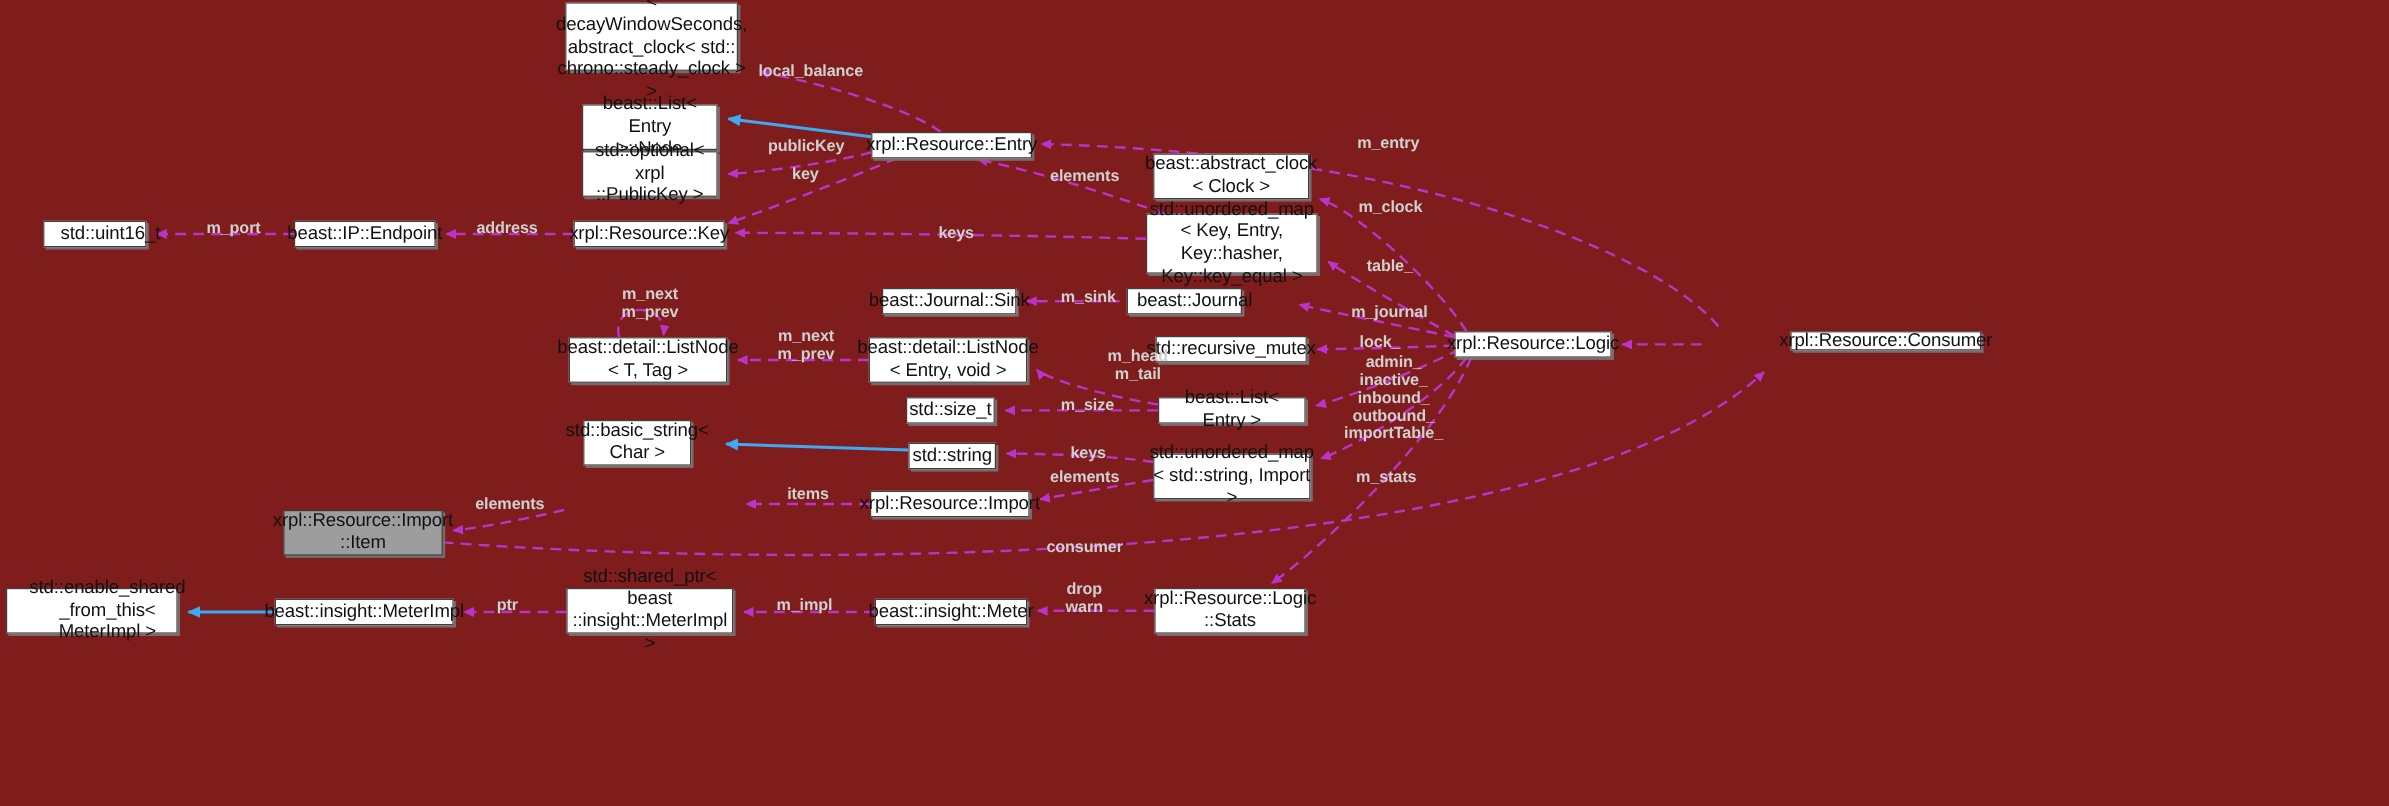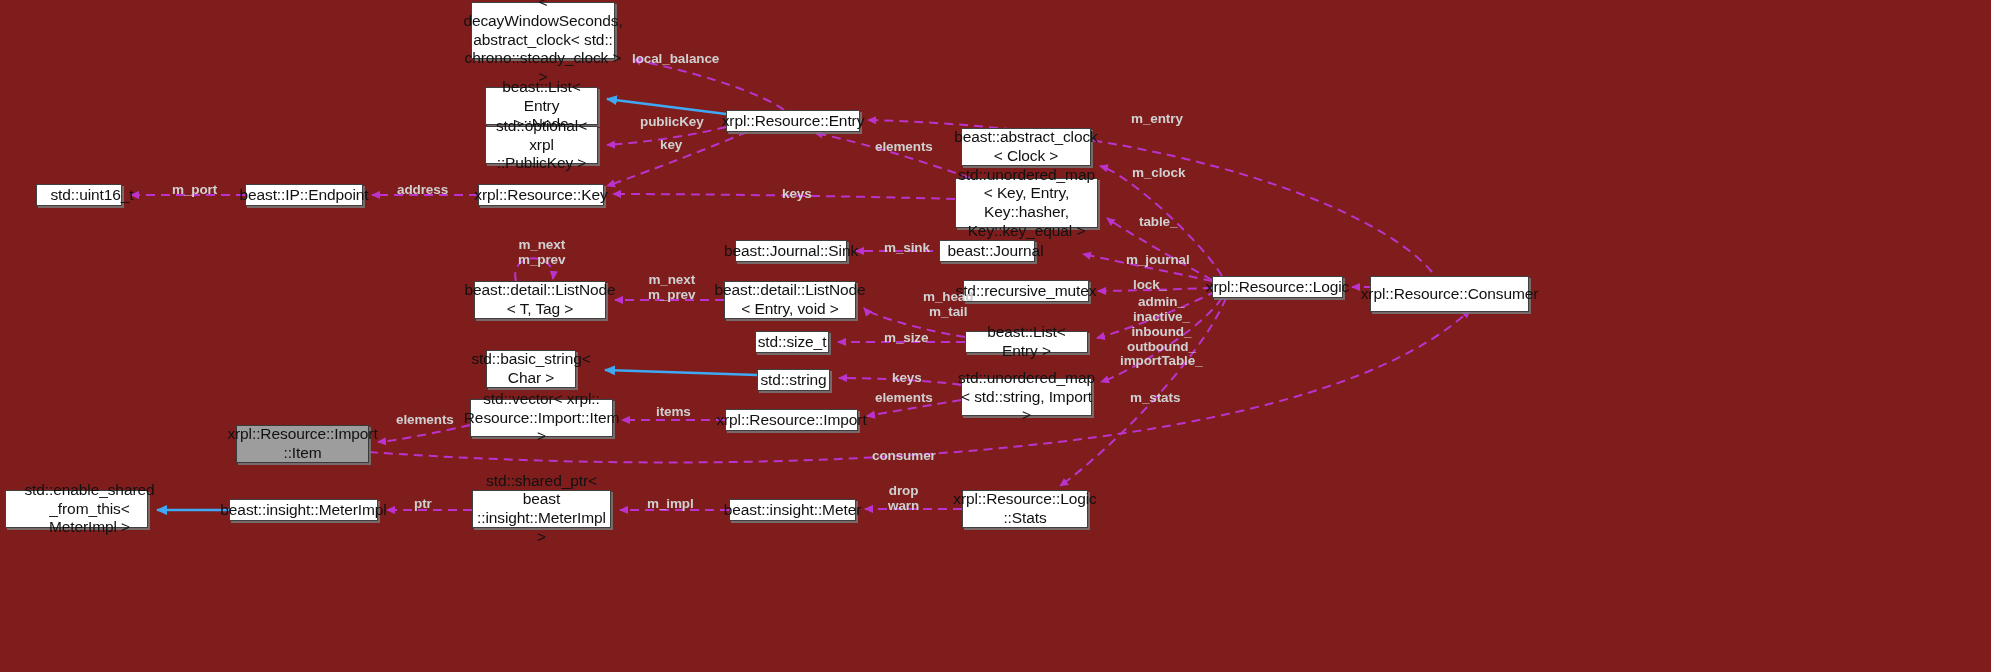--- a/index.html
+++ b/index.html
@@ -159,30 +159,28 @@
 &lt; Key, Entry, Key::hasher,
  Key::key_equal &gt;</div>
   <div class="node" style="left:735px;top:240px;width:112px;height:22px;">beast::Journal::Sink</div>
   <div class="node" style="left:939px;top:240px;width:96px;height:22px;padding-left:23px;">beast::Journal</div>
   <div class="node" style="left:474px;top:281px;width:132px;height:38px;">beast::detail::ListNode
 &lt; T, Tag &gt;</div>
   <div class="node" style="left:724px;top:281px;width:132px;height:38px;">beast::detail::ListNode
 &lt; Entry, void &gt;</div>
   <div class="node" style="left:963px;top:280px;width:126px;height:22px;">std::recursive_mutex</div>
   <div class="node" style="left:1212px;top:276px;width:131px;height:22px;">xrpl::Resource::Logic</div>
-  <div class="node" style="left:1370px;top:276px;width:159px;height:36px;">xrpl::Resource::Consumer</div>
+  <div class="node" style="left:1492px;top:276px;width:159px;height:16px;">xrpl::Resource::Consumer</div>
   <div class="node" style="left:755px;top:331px;width:74px;height:22px;">std::size_t</div>
   <div class="node" style="left:965px;top:331px;width:123px;height:22px;">beast::List&lt; Entry &gt;</div>
   <div class="node" style="left:486px;top:350px;width:90px;height:38px;">std::basic_string&lt;
 Char &gt;</div>
   <div class="node" style="left:757px;top:369px;width:73px;height:22px;">std::string</div>
   <div class="node" style="left:961px;top:378px;width:131px;height:38px;">std::unordered_map
 &lt; std::string, Import &gt;</div>
-  <div class="node" style="left:470px;top:399px;width:143px;height:38px;">std::vector&lt; xrpl::
-Resource::Import::Item &gt;</div>
   <div class="node" style="left:725px;top:409px;width:133px;height:22px;">xrpl::Resource::Import</div>
   <div class="node current" style="left:236px;top:425px;width:133px;height:38px;">xrpl::Resource::Import
 ::Item</div>
   <div class="node" style="left:5px;top:490px;width:143px;height:38px;padding-left:32px;">std::enable_shared
 _from_this&lt; MeterImpl &gt;</div>
   <div class="node" style="left:229px;top:499px;width:149px;height:22px;">beast::insight::MeterImpl</div>
   <div class="node" style="left:472px;top:490px;width:139px;height:38px;">std::shared_ptr&lt; beast
 ::insight::MeterImpl &gt;</div>
   <div class="node" style="left:729px;top:499px;width:127px;height:22px;">beast::insight::Meter</div>
   <div class="node" style="left:962px;top:490px;width:126px;height:38px;">xrpl::Resource::Logic

